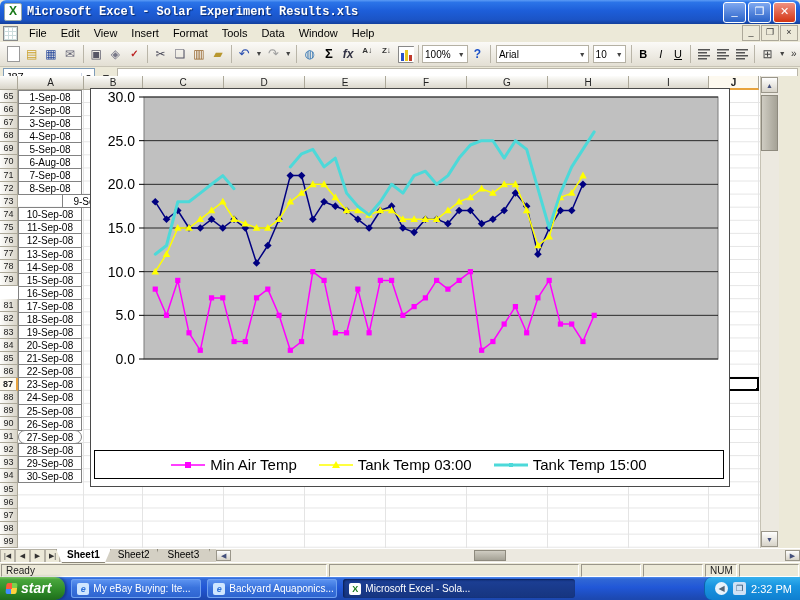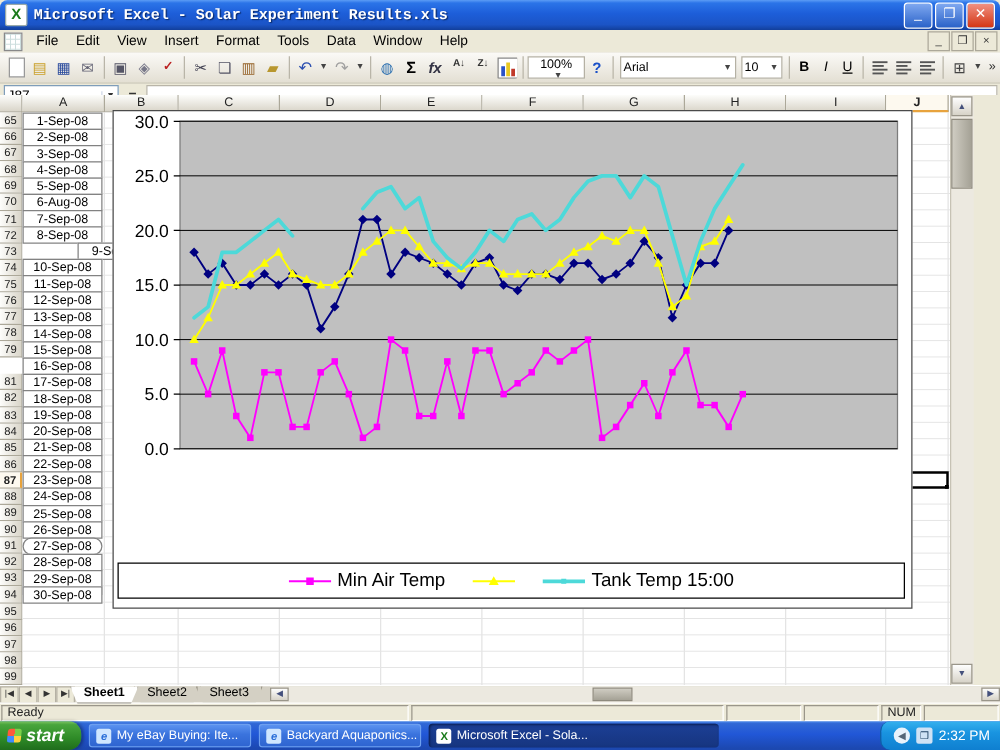--- a/index.html
+++ b/index.html
@@ -59,21 +59,21 @@
   .i-sort{font-size:8px;font-weight:bold;line-height:9px;padding-top:1px;box-sizing:border-box;color:#333;}
   .i-chart{background:linear-gradient(#26c 0 0) 4px 8px/3px 8px no-repeat,
            linear-gradient(#e2b greg 0 0);}
   .i-chart{background:
       linear-gradient(#2a52c8,#2a52c8) 4px 8px/3px 8px no-repeat,
       linear-gradient(#e8c822,#e8c822) 8px 5px/3px 11px no-repeat,
       linear-gradient(#c0392b,#c0392b) 12px 10px/3px 6px no-repeat,
       linear-gradient(#fff,#fff) 2px 2px/15px 15px no-repeat,
       linear-gradient(#888,#888) 1px 1px/17px 17px no-repeat;}
   .i-zoom{width:44px;border:1px solid #b5b1a4;background:#fff;font-size:10px;display:flex;
-    align-items:center;justify-content:space-between;padding:0 2px;height:16px;flex-direction:column;}
+    align-items:center;justify-content:space-between;padding:0 2px;height:16px;}
   .i-help{color:#1a50c8;font-weight:bold;}
   .combo{border:1px solid #b5b1a4;background:#fff;height:16px;display:flex;align-items:center;
     font-size:10px;padding:0 2px;justify-content:space-between;margin:0 2px;}
   .combo .arr,.i-zoom .arr{font-size:7px;color:#444;margin-left:3px;}
   .fmt{font-size:11px;width:17px;}
   .b{font-weight:bold;}.i{font-style:italic;}.u{text-decoration:underline;}
   .alg{background:linear-gradient(#555 0 0) 3px 4px/12px 1.5px no-repeat,
        linear-gradient(#555 0 0) 3px 7px/9px 1.5px no-repeat,
        linear-gradient(#555 0 0) 3px 10px/12px 1.5px no-repeat,
        linear-gradient(#555 0 0) 3px 13px/9px 1.5px no-repeat;}
@@ -520,20 +520,21 @@
             <line x1="0" y1="6" x2="34" y2="6" stroke="#ff00ff" stroke-width="1.5"></line>
             <rect x="14" y="3" width="6" height="6" fill="#ff00ff"></rect>
           </svg>
           <span>Min Air Temp</span>
         </div>
         <div class="leg-item">
           <svg width="34" height="12">
             <line x1="0" y1="6" x2="34" y2="6" stroke="#ffff00" stroke-width="1.5"></line>
             <polygon points="17,2 21,9 13,9" fill="#ffff00"></polygon>
           </svg>
+          <span>Tank Temp 03:00</span>
         </div>
         <div class="leg-item">
           <svg width="34" height="12">
             <line x1="0" y1="6" x2="34" y2="6" stroke="#4dd9d9" stroke-width="3"></line>
             <rect x="15" y="4" width="4" height="4" fill="#4dd9d9"></rect>
           </svg>
           <span>Tank Temp 15:00</span>
         </div>
       </div>
   </div>

